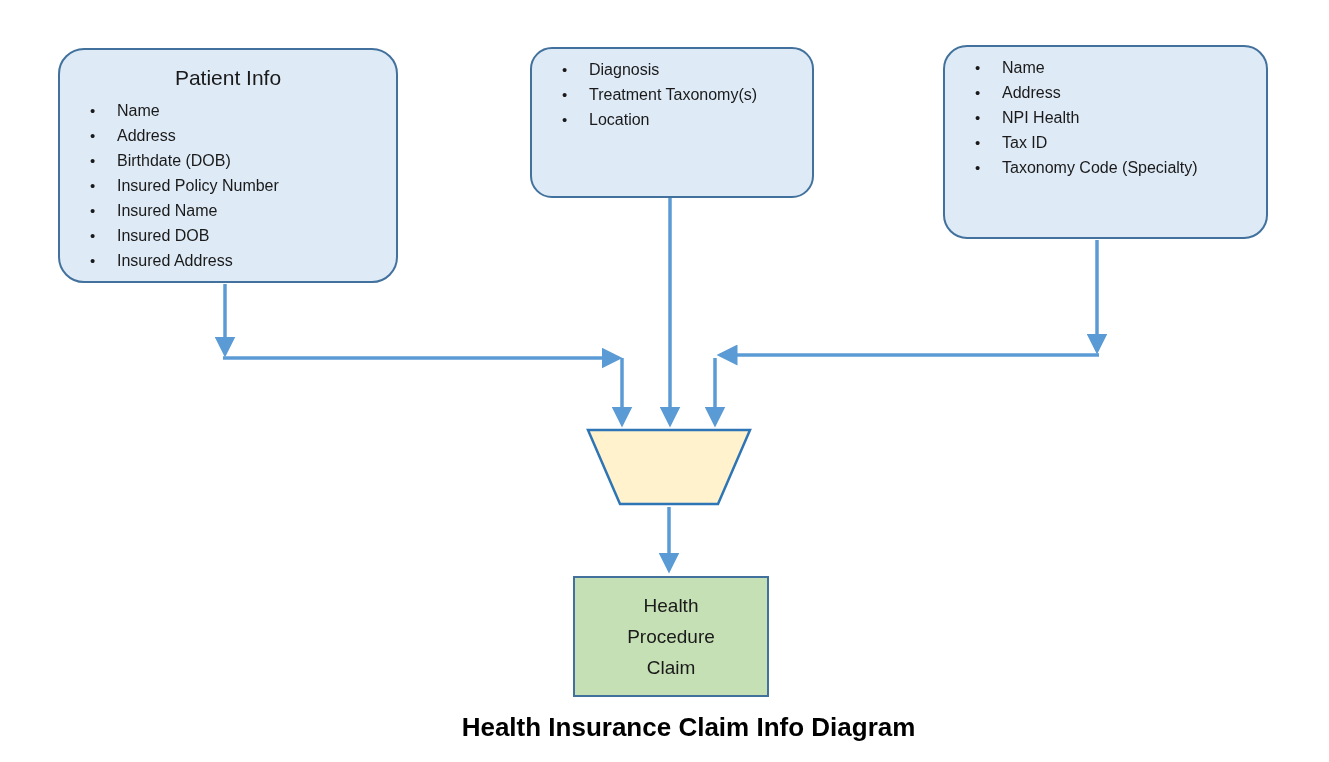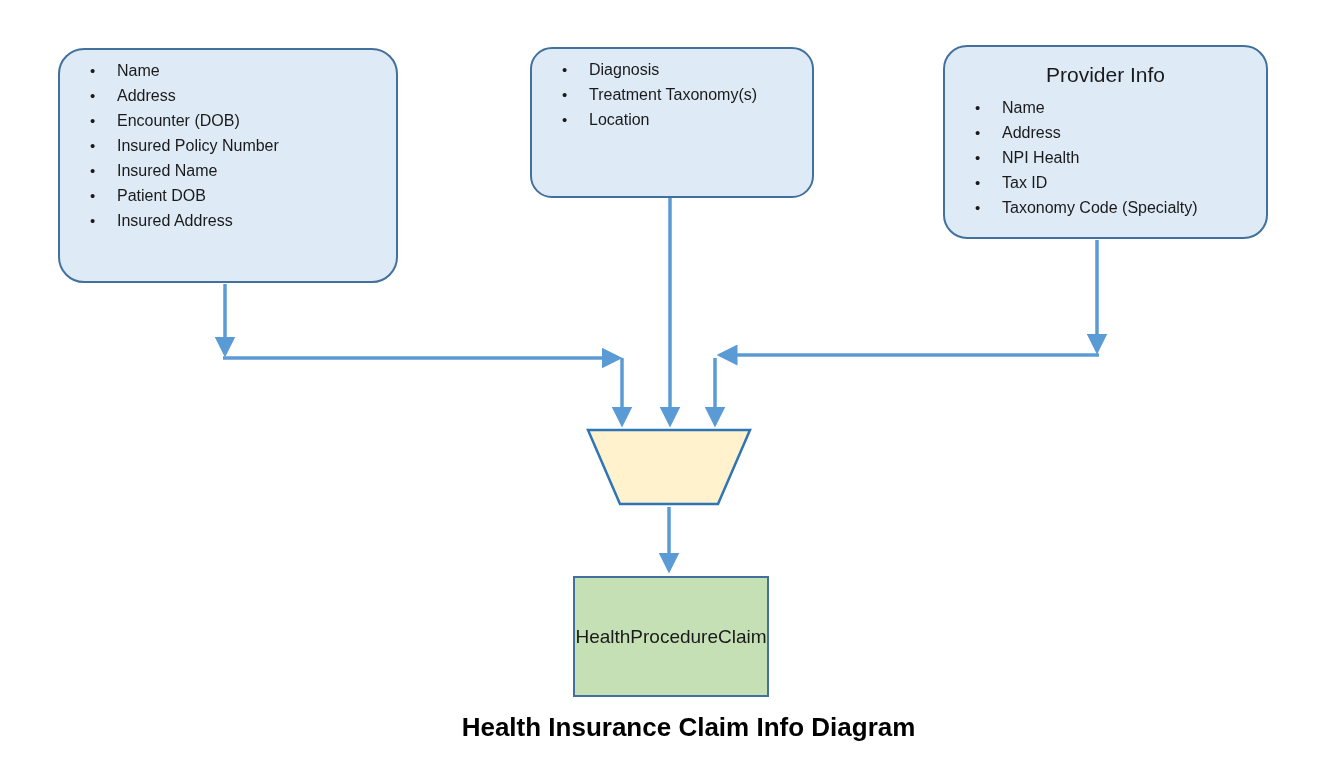--- a/index.html
+++ b/index.html
@@ -66,21 +66,21 @@
     font-size: 15px;
   }
   .claim-node {
     position: absolute;
     left: 573px; top: 576px;
     width: 196px; height: 121px;
     background: var(--claim-fill);
     border: 2px solid var(--claim-border);
     box-sizing: border-box;
     display: flex;
-    flex-direction: row;
+    flex-direction: column;
     justify-content: center;
     align-items: center;
     text-align: center;
     font-size: 19px;
   }
   .claim-line { line-height: 31px; }
   .diagram-caption {
     position: absolute;
     left: 0; right: 0;
     top: 712px;
@@ -114,44 +114,45 @@
   <path class="arrow-line" d="M1097,240 V351" marker-end="url(#arrowhead)"></path>
   <path class="arrow-line" d="M1099,355 H720" marker-end="url(#arrowhead)"></path>
   <path class="arrow-line" d="M715,358 V424" marker-end="url(#arrowhead)"></path>
 
   <polygon class="funnel" points="588,430 750,430 718,504 620,504"></polygon>
 
   <path class="arrow-line" d="M669,507 V570" marker-end="url(#arrowhead)"></path>
 </svg>
 
 <div class="node node-patient">
+  <div class="node-title">Patient Info</div>
   <ul class="bullets">
       <li>
       <span class="dot">•</span>
       <span class="bullet-text">Name</span>
     </li>
       <li>
       <span class="dot">•</span>
       <span class="bullet-text">Address</span>
     </li>
       <li>
       <span class="dot">•</span>
-      <span class="bullet-text">Encounter (DOB)</span>
+      <span class="bullet-text">Birthdate (DOB)</span>
     </li>
       <li>
       <span class="dot">•</span>
       <span class="bullet-text">Insured Policy Number</span>
     </li>
       <li>
       <span class="dot">•</span>
       <span class="bullet-text">Insured Name</span>
     </li>
       <li>
       <span class="dot">•</span>
-      <span class="bullet-text">Patient DOB</span>
+      <span class="bullet-text">Insured DOB</span>
     </li>
       <li>
       <span class="dot">•</span>
       <span class="bullet-text">Insured Address</span>
     </li>
     </ul>
 </div>
 
 <div class="node node-encounter">
   <ul class="bullets">
@@ -164,21 +165,20 @@
       <span class="bullet-text">Treatment Taxonomy(s)</span>
     </li>
       <li>
       <span class="dot">•</span>
       <span class="bullet-text">Location</span>
     </li>
     </ul>
 </div>
 
 <div class="node node-provider">
-  <div class="node-title">Provider Info</div>
   <ul class="bullets">
       <li>
       <span class="dot">•</span>
       <span class="bullet-text">Name</span>
     </li>
       <li>
       <span class="dot">•</span>
       <span class="bullet-text">Address</span>
     </li>
       <li>

